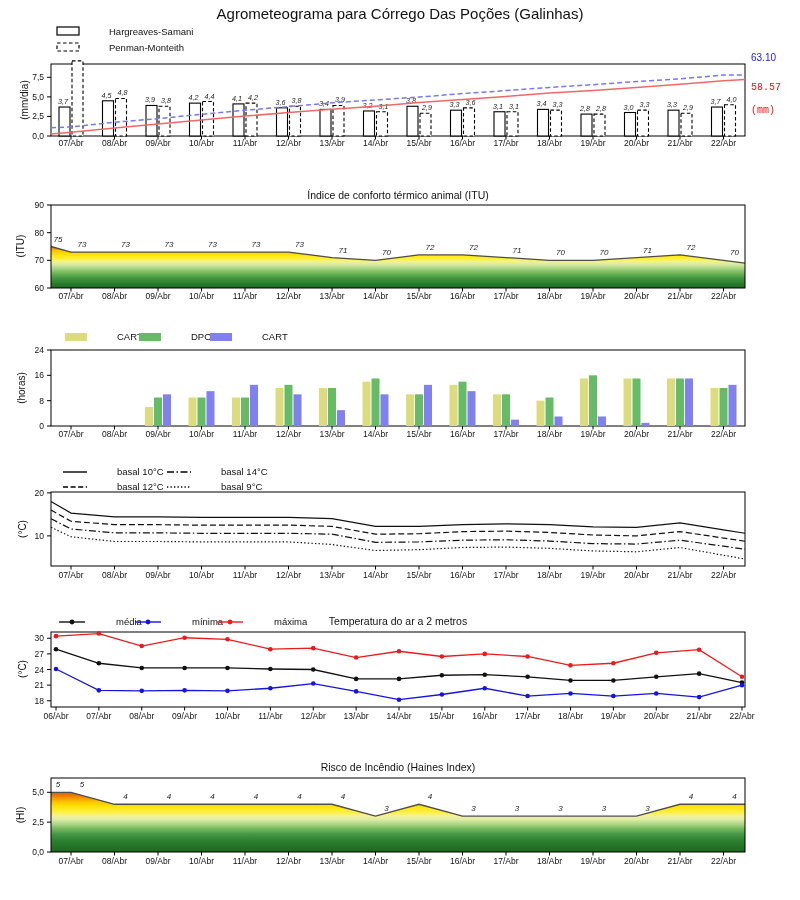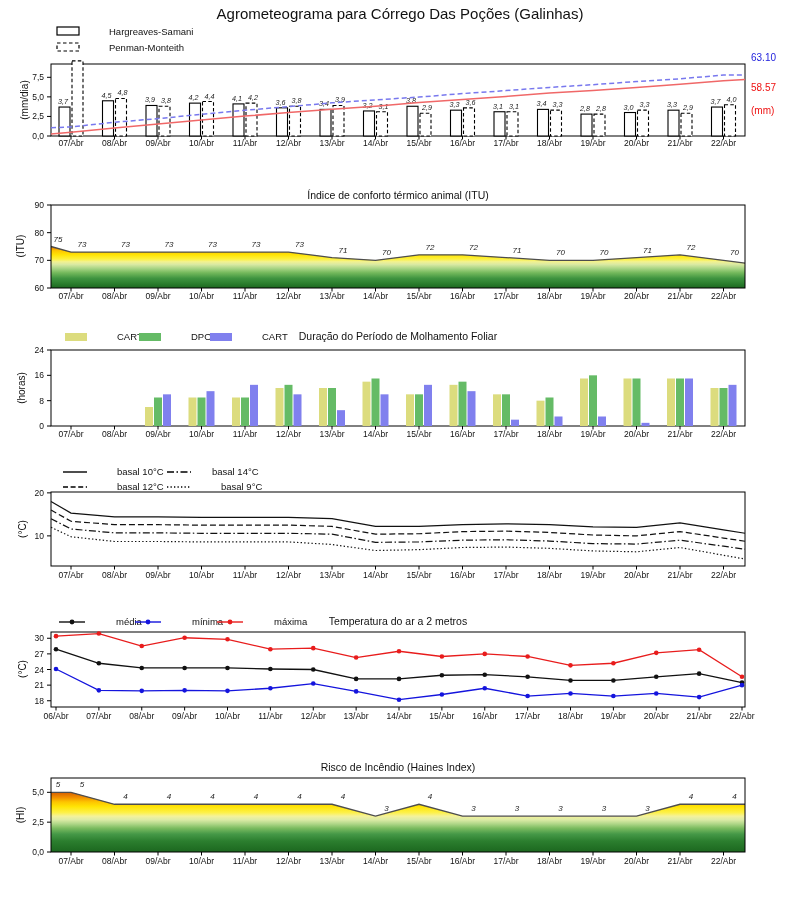--- a/index.html
+++ b/index.html
@@ -4,21 +4,21 @@
 <style>
   html,body{margin:0;padding:0;background:#fff;}
   .fig{position:relative;width:800px;height:900px;background:#fff;overflow:hidden;
        font-family:"Liberation Sans",sans-serif;color:#111;}
   .abs{position:absolute;}
   .main-title{top:5px;left:0;width:800px;text-align:center;font-size:15px;color:#111;}
   .sub-title{left:51px;width:694px;text-align:center;font-size:10.5px;color:#111;}
   .ylab{font-size:10px;transform:translate(-50%,-50%) rotate(-90deg);white-space:nowrap;}
   .leg-label{font-size:9.5px;white-space:nowrap;padding-left:24px;}
   .rt{font-size:10px;width:48px;text-align:left;}
-  .blue{color:#2222dd;} .red{color:#ee1111;}
+  .blue{color:#2222dd;} .red{color:#ee1111;font-family:Liberation Mono, monospace;}
   svg text{font-family:"Liberation Sans",sans-serif;}
   .tick{font-size:8.5px;fill:#111;}
   .vlab{font-size:8px;font-style:italic;fill:#222;}
   .vlab1{font-size:7.2px;font-style:italic;fill:#222;}
   .sw{display:block;}
 </style>
 </head>
 <body>
 
 <div class="fig">
@@ -518,21 +518,20 @@
     <rect x="1" y="1" width="22" height="8" fill="#fff" stroke="#000" stroke-width="1.2" stroke-dasharray="3.5,2.5"></rect>
     </svg>
   <div class="abs leg-label" style="left:85px;top:42px">Penman-Monteith</div>
   <div class="abs rt blue" style="left:751px;top:52px">63.10</div>
   <div class="abs rt red" style="left:751px;top:82px">58.57</div>
   <div class="abs rt red" style="left:751px;top:105px">(mm)</div>
 
   <div class="abs sub-title" style="top:189px">Índice de conforto térmico animal (ITU)</div>
   <div class="abs ylab" style="left:20px;top:246px">(ITU)</div>
 
-  <div class="abs sub-title" style="top:330px">Duração do Período de Molhamento Foliar</div>
   <div class="abs ylab" style="left:21px;top:388px">(horas)</div>
   <svg class="abs sw" width="24" height="10" style="left:64px;top:332px">
     <rect x="1" y="1" width="22" height="8" fill="#dcdc7e"></rect>
     </svg>
   <div class="abs leg-label" style="left:93px;top:331px">CART</div>
   <svg class="abs sw" width="24" height="10" style="left:138px;top:332px">
     <rect x="1" y="1" width="22" height="8" fill="#65bb66"></rect>
     </svg>
   <div class="abs leg-label" style="left:167px;top:331px">DPO</div>
   <svg class="abs sw" width="24" height="10" style="left:209px;top:332px">
@@ -545,21 +544,21 @@
     <line x1="1" y1="4" x2="25" y2="4" stroke="#000" stroke-width="1.4"></line>
     </svg>
   <div class="abs leg-label" style="left:93px;top:466px">basal 10°C</div>
   <svg class="abs sw" width="26" height="8" style="left:62px;top:483px">
     <line x1="1" y1="4" x2="25" y2="4" stroke="#000" stroke-width="1.4" stroke-dasharray="5,2.6"></line>
     </svg>
   <div class="abs leg-label" style="left:93px;top:481px">basal 12°C</div>
   <svg class="abs sw" width="26" height="8" style="left:166px;top:468px">
     <line x1="1" y1="4" x2="25" y2="4" stroke="#000" stroke-width="1.4" stroke-dasharray="7,2.5,1.5,2.5"></line>
     </svg>
-  <div class="abs leg-label" style="left:188px;top:466px">basal 14°C</div>
+  <div class="abs leg-label" style="left:197px;top:466px">basal 14°C</div>
   <svg class="abs sw" width="26" height="8" style="left:166px;top:483px">
     <line x1="1" y1="4" x2="25" y2="4" stroke="#000" stroke-width="1.4" stroke-dasharray="1.3,2.2"></line>
     </svg>
   <div class="abs leg-label" style="left:197px;top:481px">basal 9°C</div>
 
   <div class="abs sub-title" style="top:615px">Temperatura do ar a 2 metros</div>
   <div class="abs ylab" style="left:22px;top:669px">(°C)</div>
   <svg class="abs sw" width="28" height="10" style="left:58px;top:617px">
     <line x1="1" y1="5" x2="27" y2="5" stroke-width="1.4" stroke="#111111"></line>
     <circle cx="14" cy="5" r="2.4" fill="#111111"></circle>

